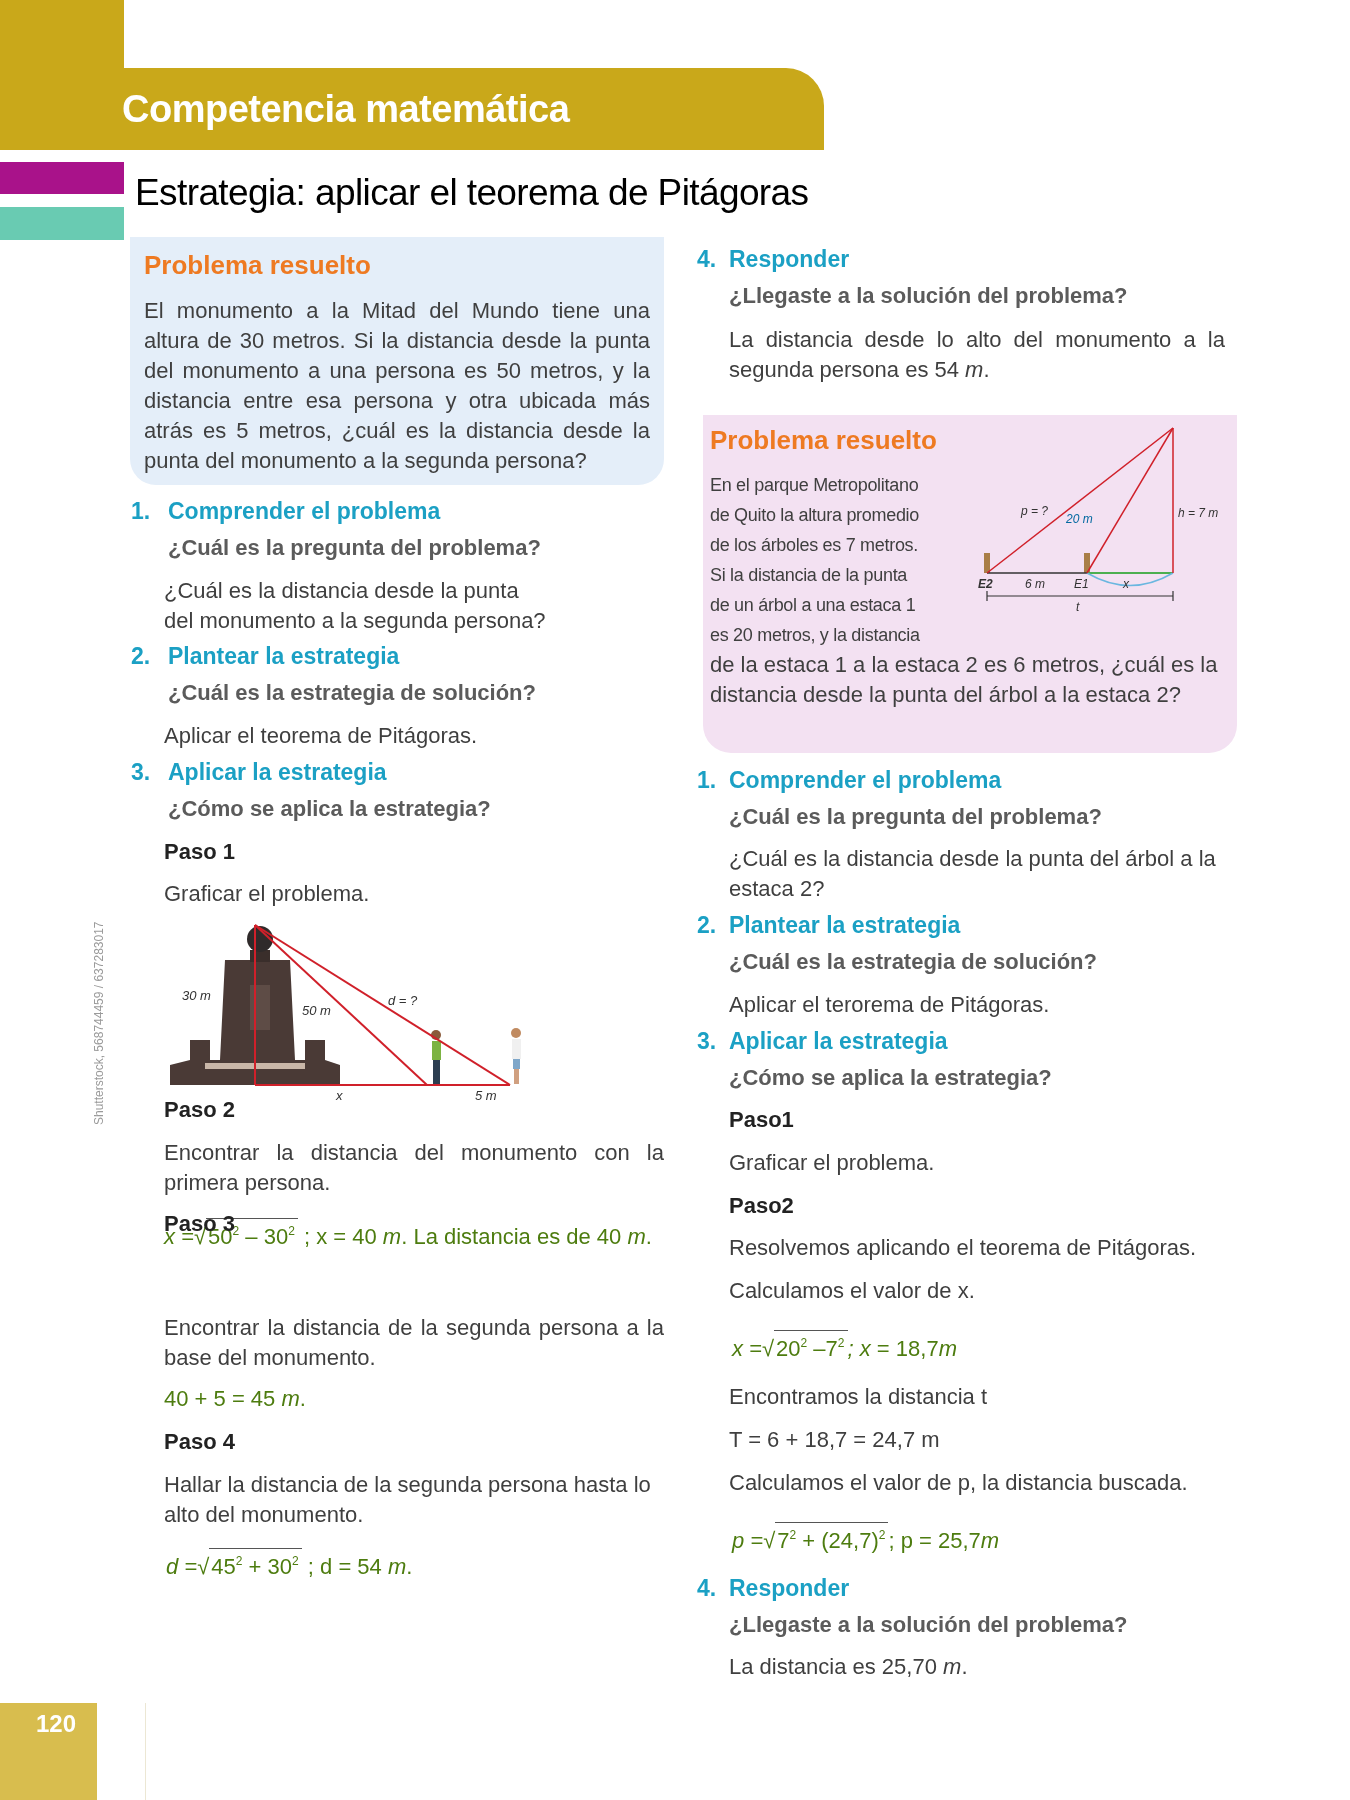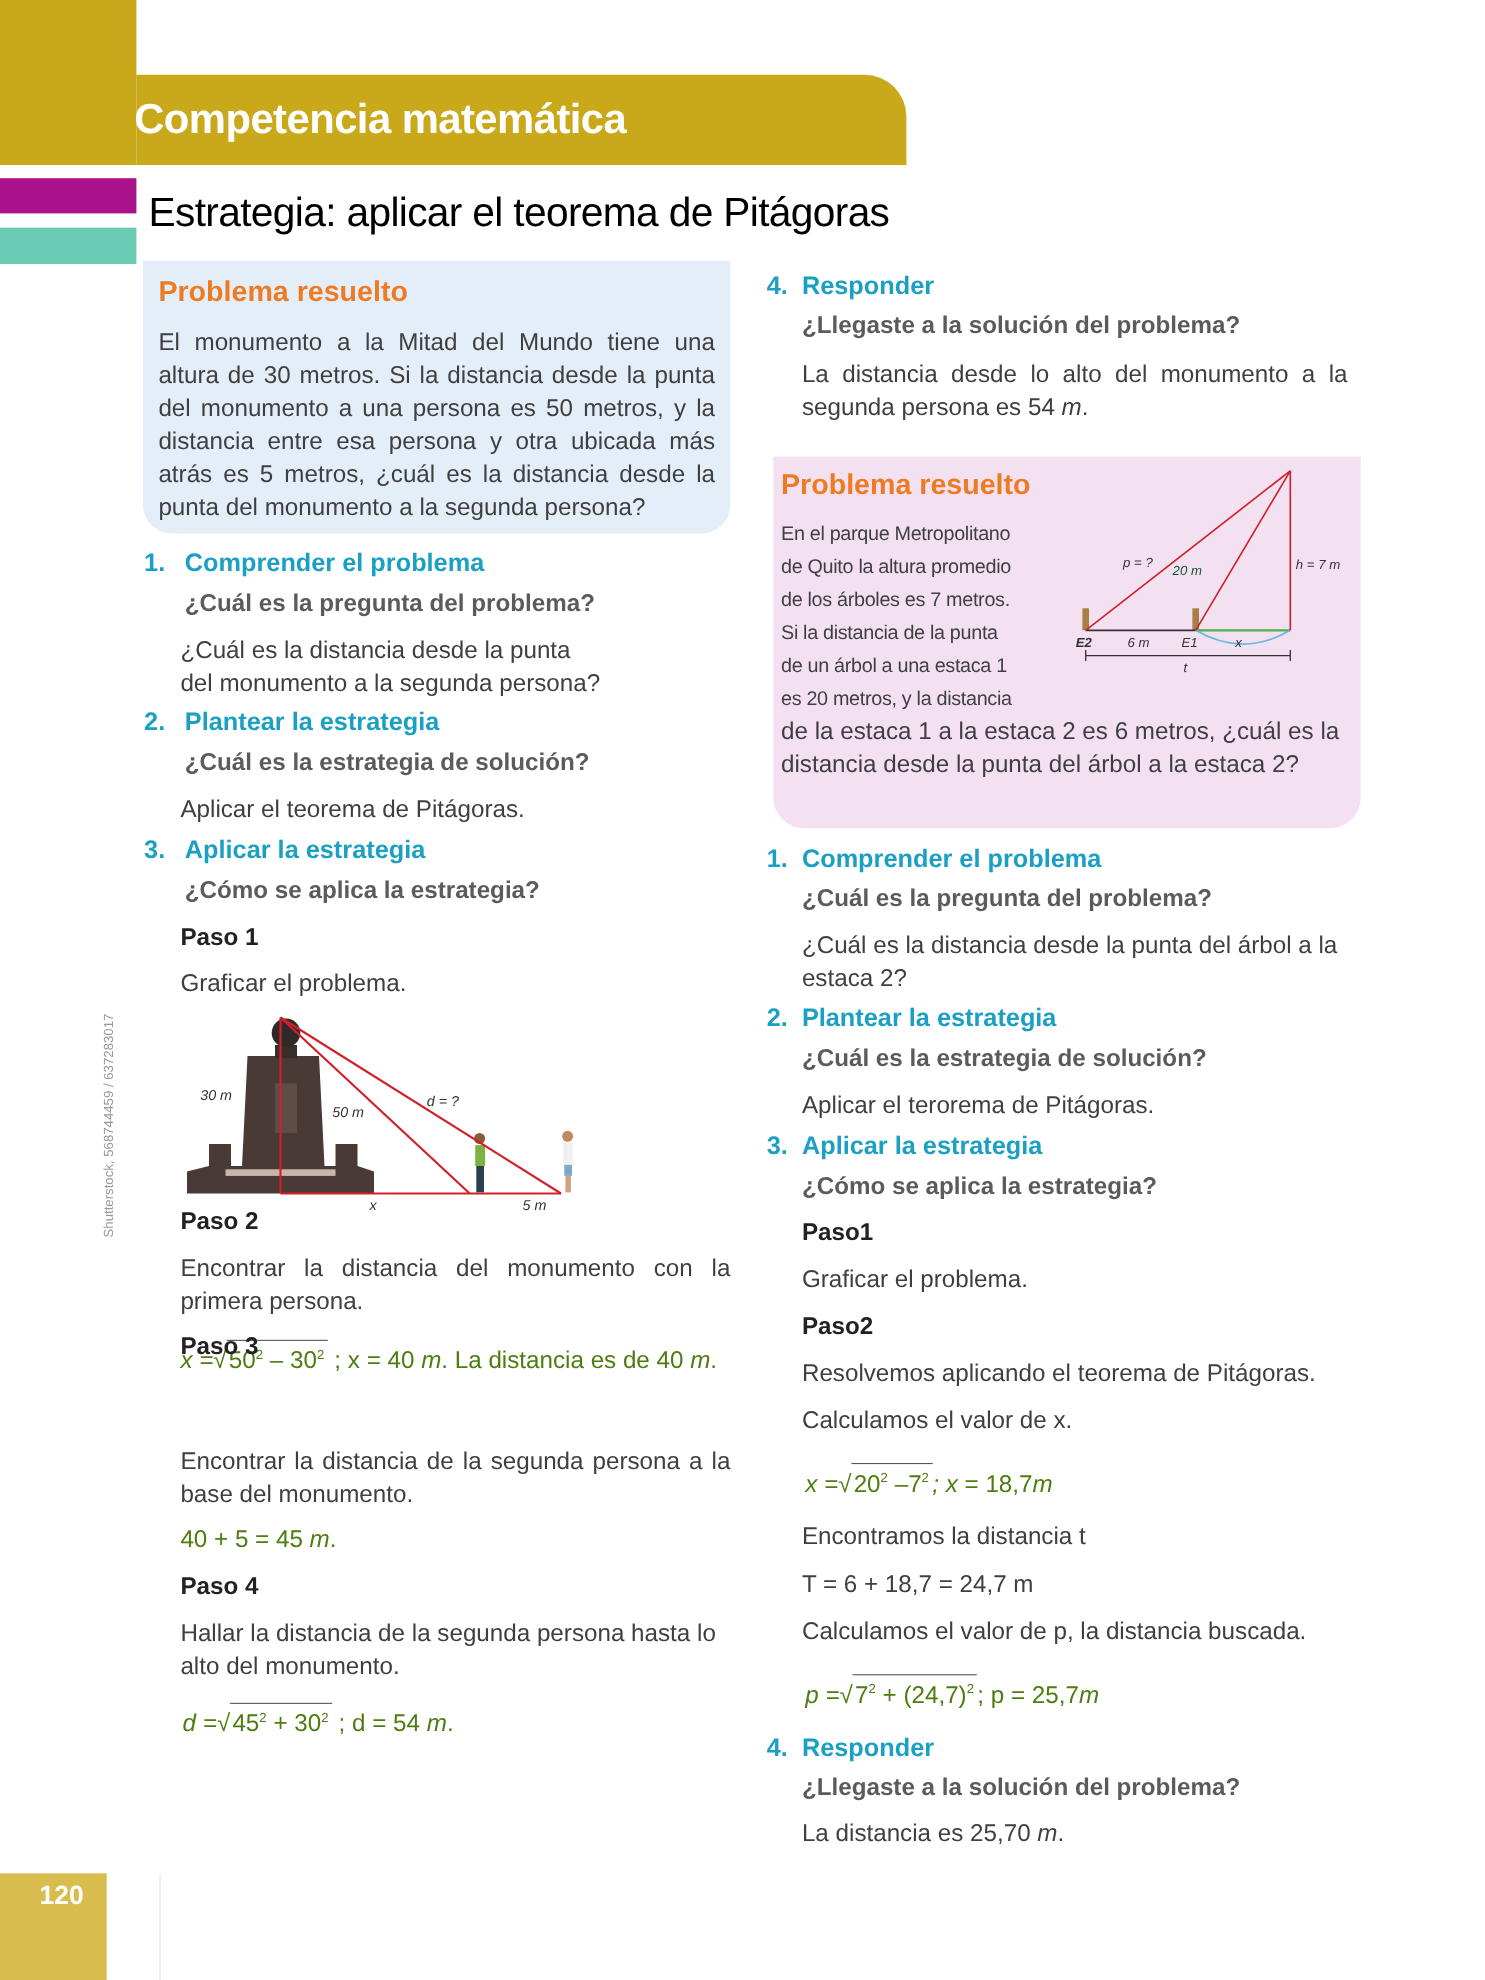--- a/index.html
+++ b/index.html
@@ -149,21 +149,21 @@
     <line x1="112" y1="155" x2="198" y2="155" stroke="#4caf50" stroke-width="2"></line>
     <path d="M112,155 Q155,180 198,155" fill="none" stroke="#6ab7e0" stroke-width="1.5"></path>
     <line x1="198" y1="10" x2="198" y2="155" stroke="#d0202a" stroke-width="1.5"></line>
     <line x1="12" y1="155" x2="198" y2="10" stroke="#d0202a" stroke-width="1.5"></line>
     <line x1="112" y1="155" x2="198" y2="10" stroke="#d0202a" stroke-width="1.5"></line>
     <line x1="12" y1="178" x2="198" y2="178" stroke="#333" stroke-width="1.2"></line>
     <line x1="12" y1="173" x2="12" y2="183" stroke="#333" stroke-width="1.2"></line>
     <line x1="198" y1="173" x2="198" y2="183" stroke="#333" stroke-width="1.2"></line>
   </svg>
   <span class="abs" style="left:46px; top:86px; font-size:12px; font-style:italic; color:#333;">p = ?</span>
-  <span class="abs" style="left:91px; top:94px; font-size:12px; font-style:italic; color:#14532d;">20 m</span>
+  <span class="abs" style="left:91px; top:94px; font-size:12px; font-style:italic; color:#0369a1;">20 m</span>
   <span class="abs" style="left:203px; top:88px; font-size:12px; font-style:italic; color:#333;">h = 7 m</span>
   <span class="abs" style="left:3px; top:159px; font-size:12px; font-style:italic; color:#333;font-weight:bold;">E2</span>
   <span class="abs" style="left:50px; top:159px; font-size:12px; font-style:italic; color:#333;">6 m</span>
   <span class="abs" style="left:99px; top:159px; font-size:12px; font-style:italic; color:#333;">E1</span>
   <span class="abs" style="left:148px; top:159px; font-size:12px; font-style:italic; color:#333;">x</span>
   <span class="abs" style="left:101px; top:182px; font-size:12px; font-style:italic; color:#333;">t</span>
 </div>
 
 <div class="abs step-head" style="left:697px; top:767px;">
   <span class="step-num" style="width:32px;">1.</span><span>Comprender el problema</span>

